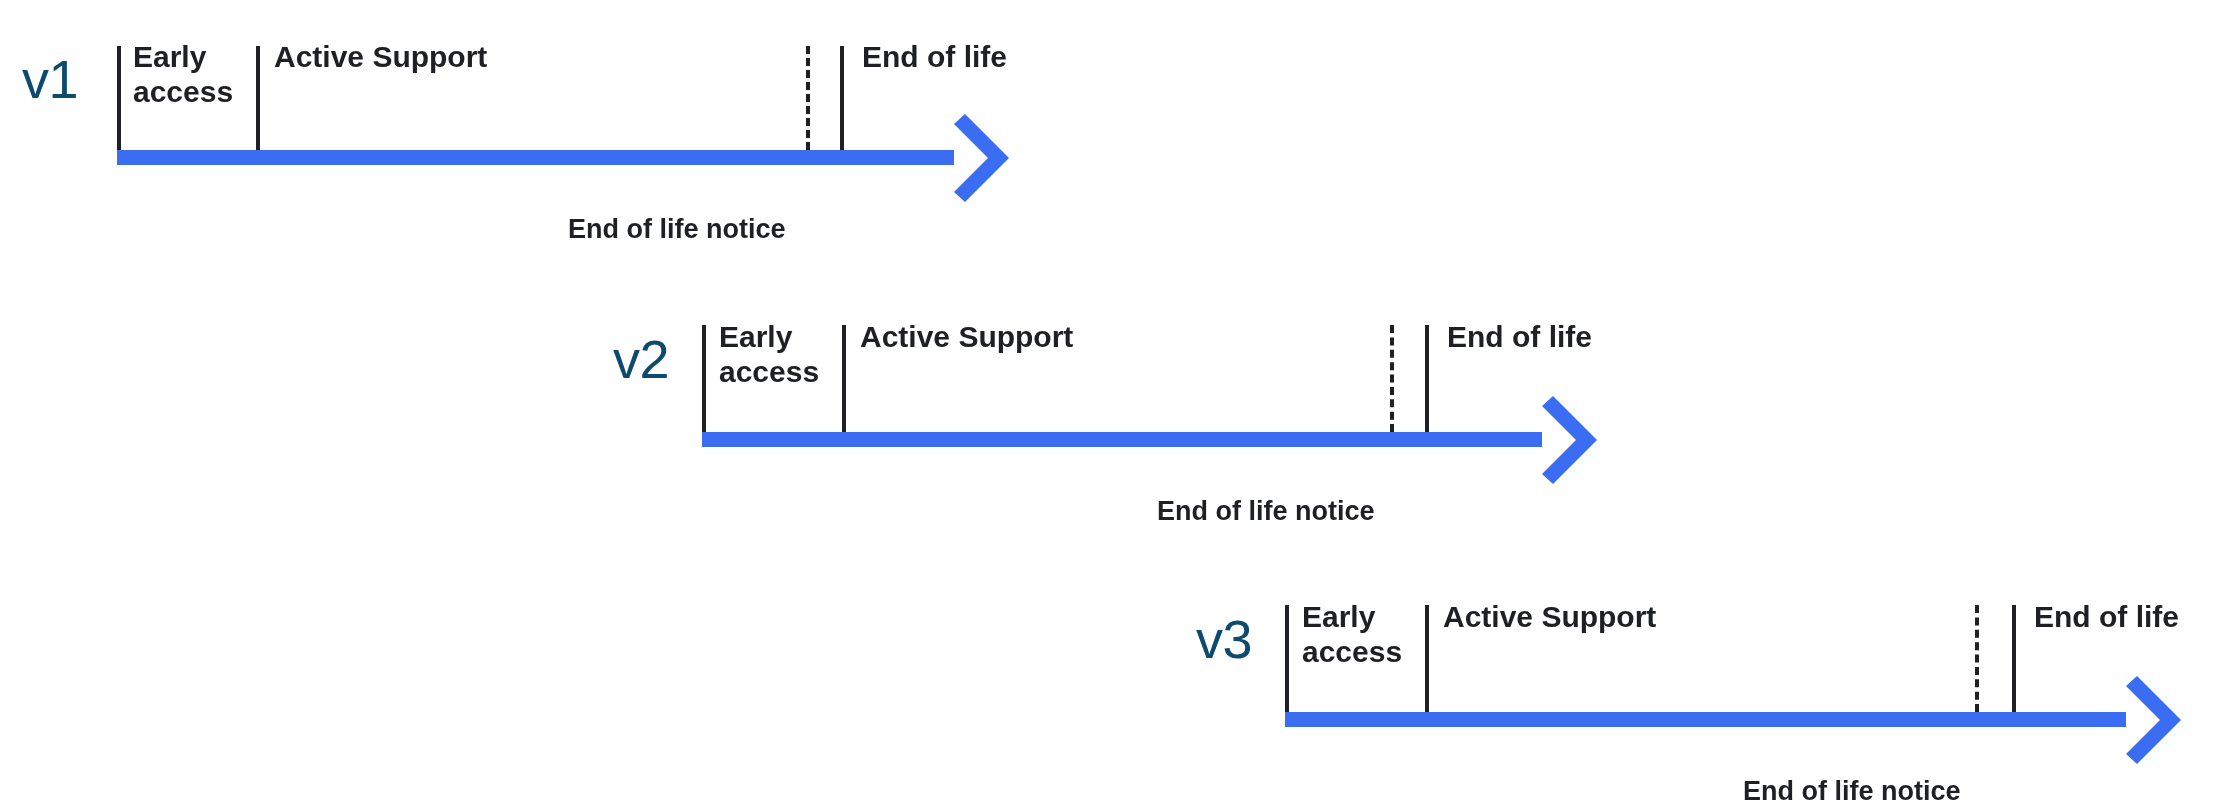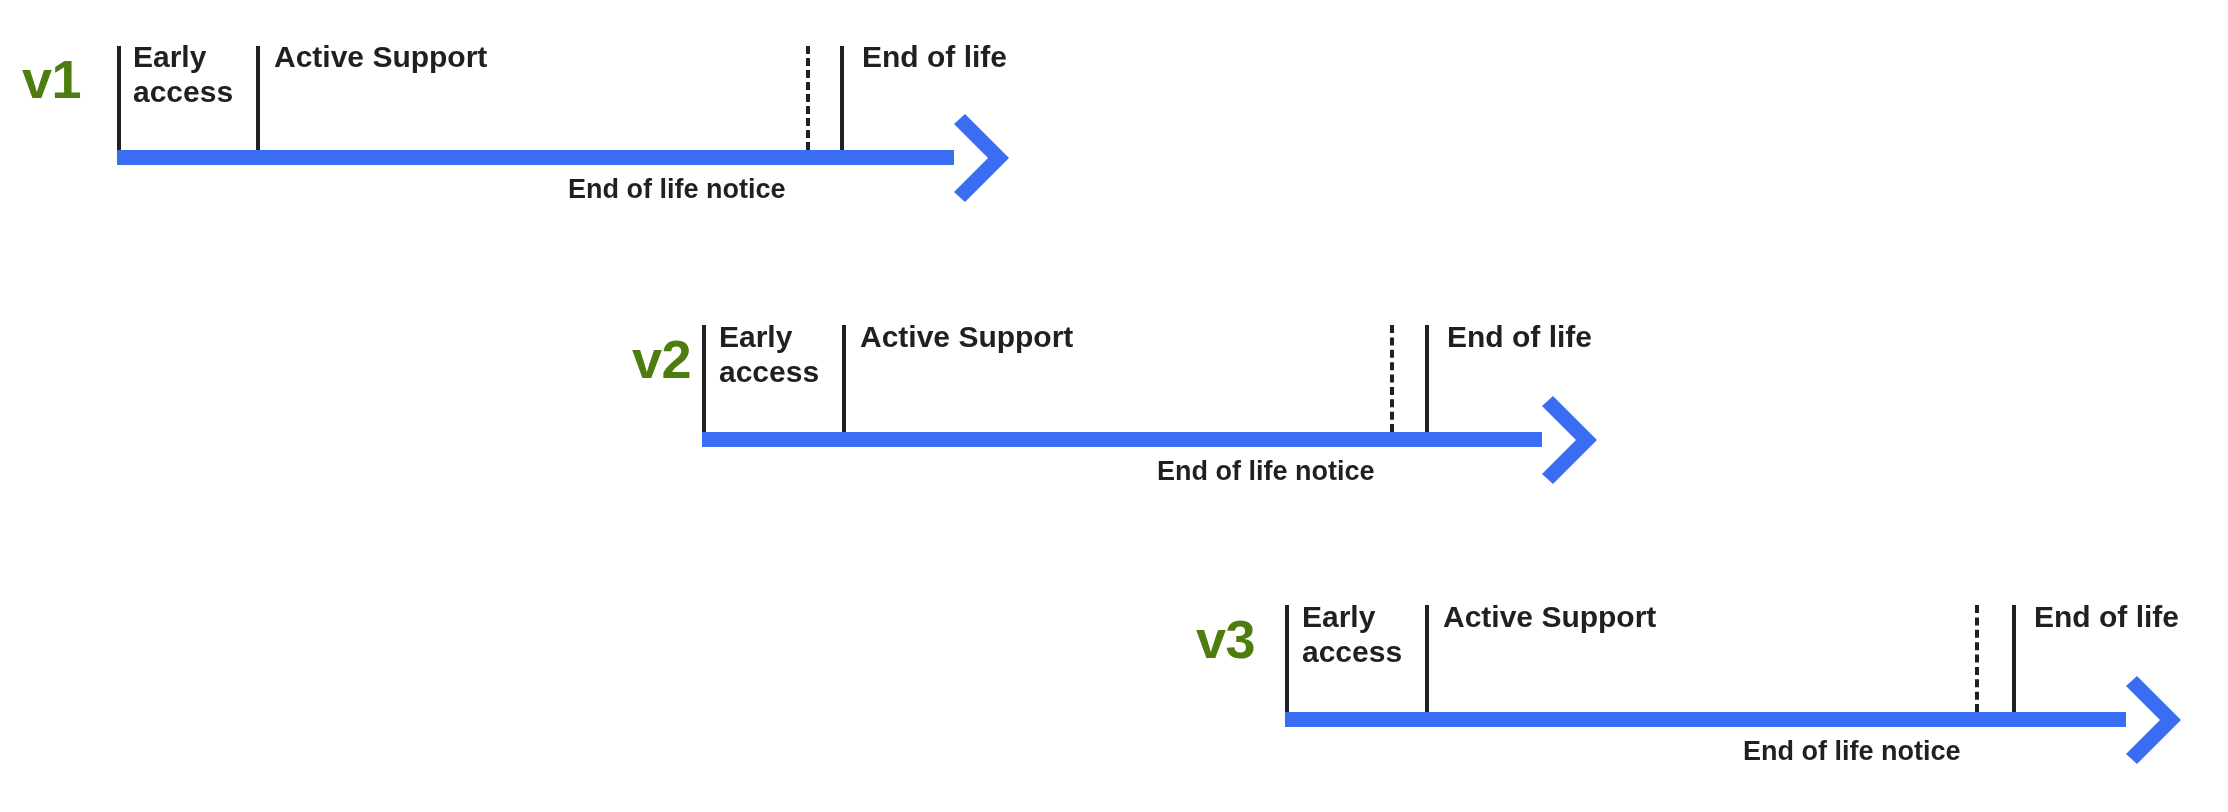--- a/index.html
+++ b/index.html
@@ -22,22 +22,22 @@
   .lane {
     position: absolute;
     left: 0;
     top: 0;
     width: 2228px;
     height: 812px;
   }
   .version-label {
     position: absolute;
     font-size: 54px;
-    font-weight: 700;
-    color: #4d7c0f;
+    font-weight: 400;
+    color: #0c4a6e;
     letter-spacing: -0.5px;
     line-height: 1;
     white-space: nowrap;
   }
   .tick {
     position: absolute;
     width: 4px;
     background: #1f2023;
   }
   .tick-dashed {
@@ -54,20 +54,21 @@
     line-height: 1.16;
     white-space: pre-line;
   }
   .notice-label {
     position: absolute;
     font-size: 27px;
     font-weight: 700;
     color: #1f2023;
     line-height: 1;
     white-space: nowrap;
+    margin-top: 40px;
   }
   .axis-bar {
     position: absolute;
     height: 15px;
     background: #3b6df2;
   }
   .axis-arrow {
     position: absolute;
     overflow: visible;
   }
@@ -86,21 +87,21 @@
       <div class="tick" style="left: 840px; top: 46px; height: 104px;"></div>
       <div class="phase-label" style="left: 862px; top: 40px;">End of life</div>
       <div class="tick-dashed" style="left: 806px; top: 46px; height: 104px;"></div>
       <div class="axis-bar" style="left: 117px; top: 150px; width: 837px; background: rgb(59, 109, 242);"></div>
       <svg class="axis-arrow" width="80" height="88" viewBox="0 0 80 88" style="left: 940px; top: 113.5px;">
         <polygon points="14,10 25,0 69,44 25,88 14,78 48,44" fill="#3b6df2"></polygon>
       </svg>
       <div class="notice-label" style="left: 568px; top: 176px;">End of life notice</div>
     </div>
     <div class="lane">
-      <div class="version-label" style="left: 632px; top: 332px;">v2</div>
+      <div class="version-label" style="left: 613px; top: 332px;">v2</div>
       <div class="tick" style="left: 702px; top: 325px; height: 107px;"></div>
       <div class="phase-label" style="left: 719px; top: 320px;">Early
 access</div>
       <div class="tick" style="left: 842px; top: 325px; height: 107px;"></div>
       <div class="phase-label" style="left: 860px; top: 320px;">Active Support</div>
       <div class="tick" style="left: 1425px; top: 325px; height: 107px;"></div>
       <div class="phase-label" style="left: 1447px; top: 320px;">End of life</div>
       <div class="tick-dashed" style="left: 1390px; top: 325px; height: 107px;"></div>
       <div class="axis-bar" style="left: 702px; top: 432px; width: 840px; background: rgb(59, 109, 242);"></div>
       <svg class="axis-arrow" width="80" height="88" viewBox="0 0 80 88" style="left: 1528px; top: 395.5px;">

